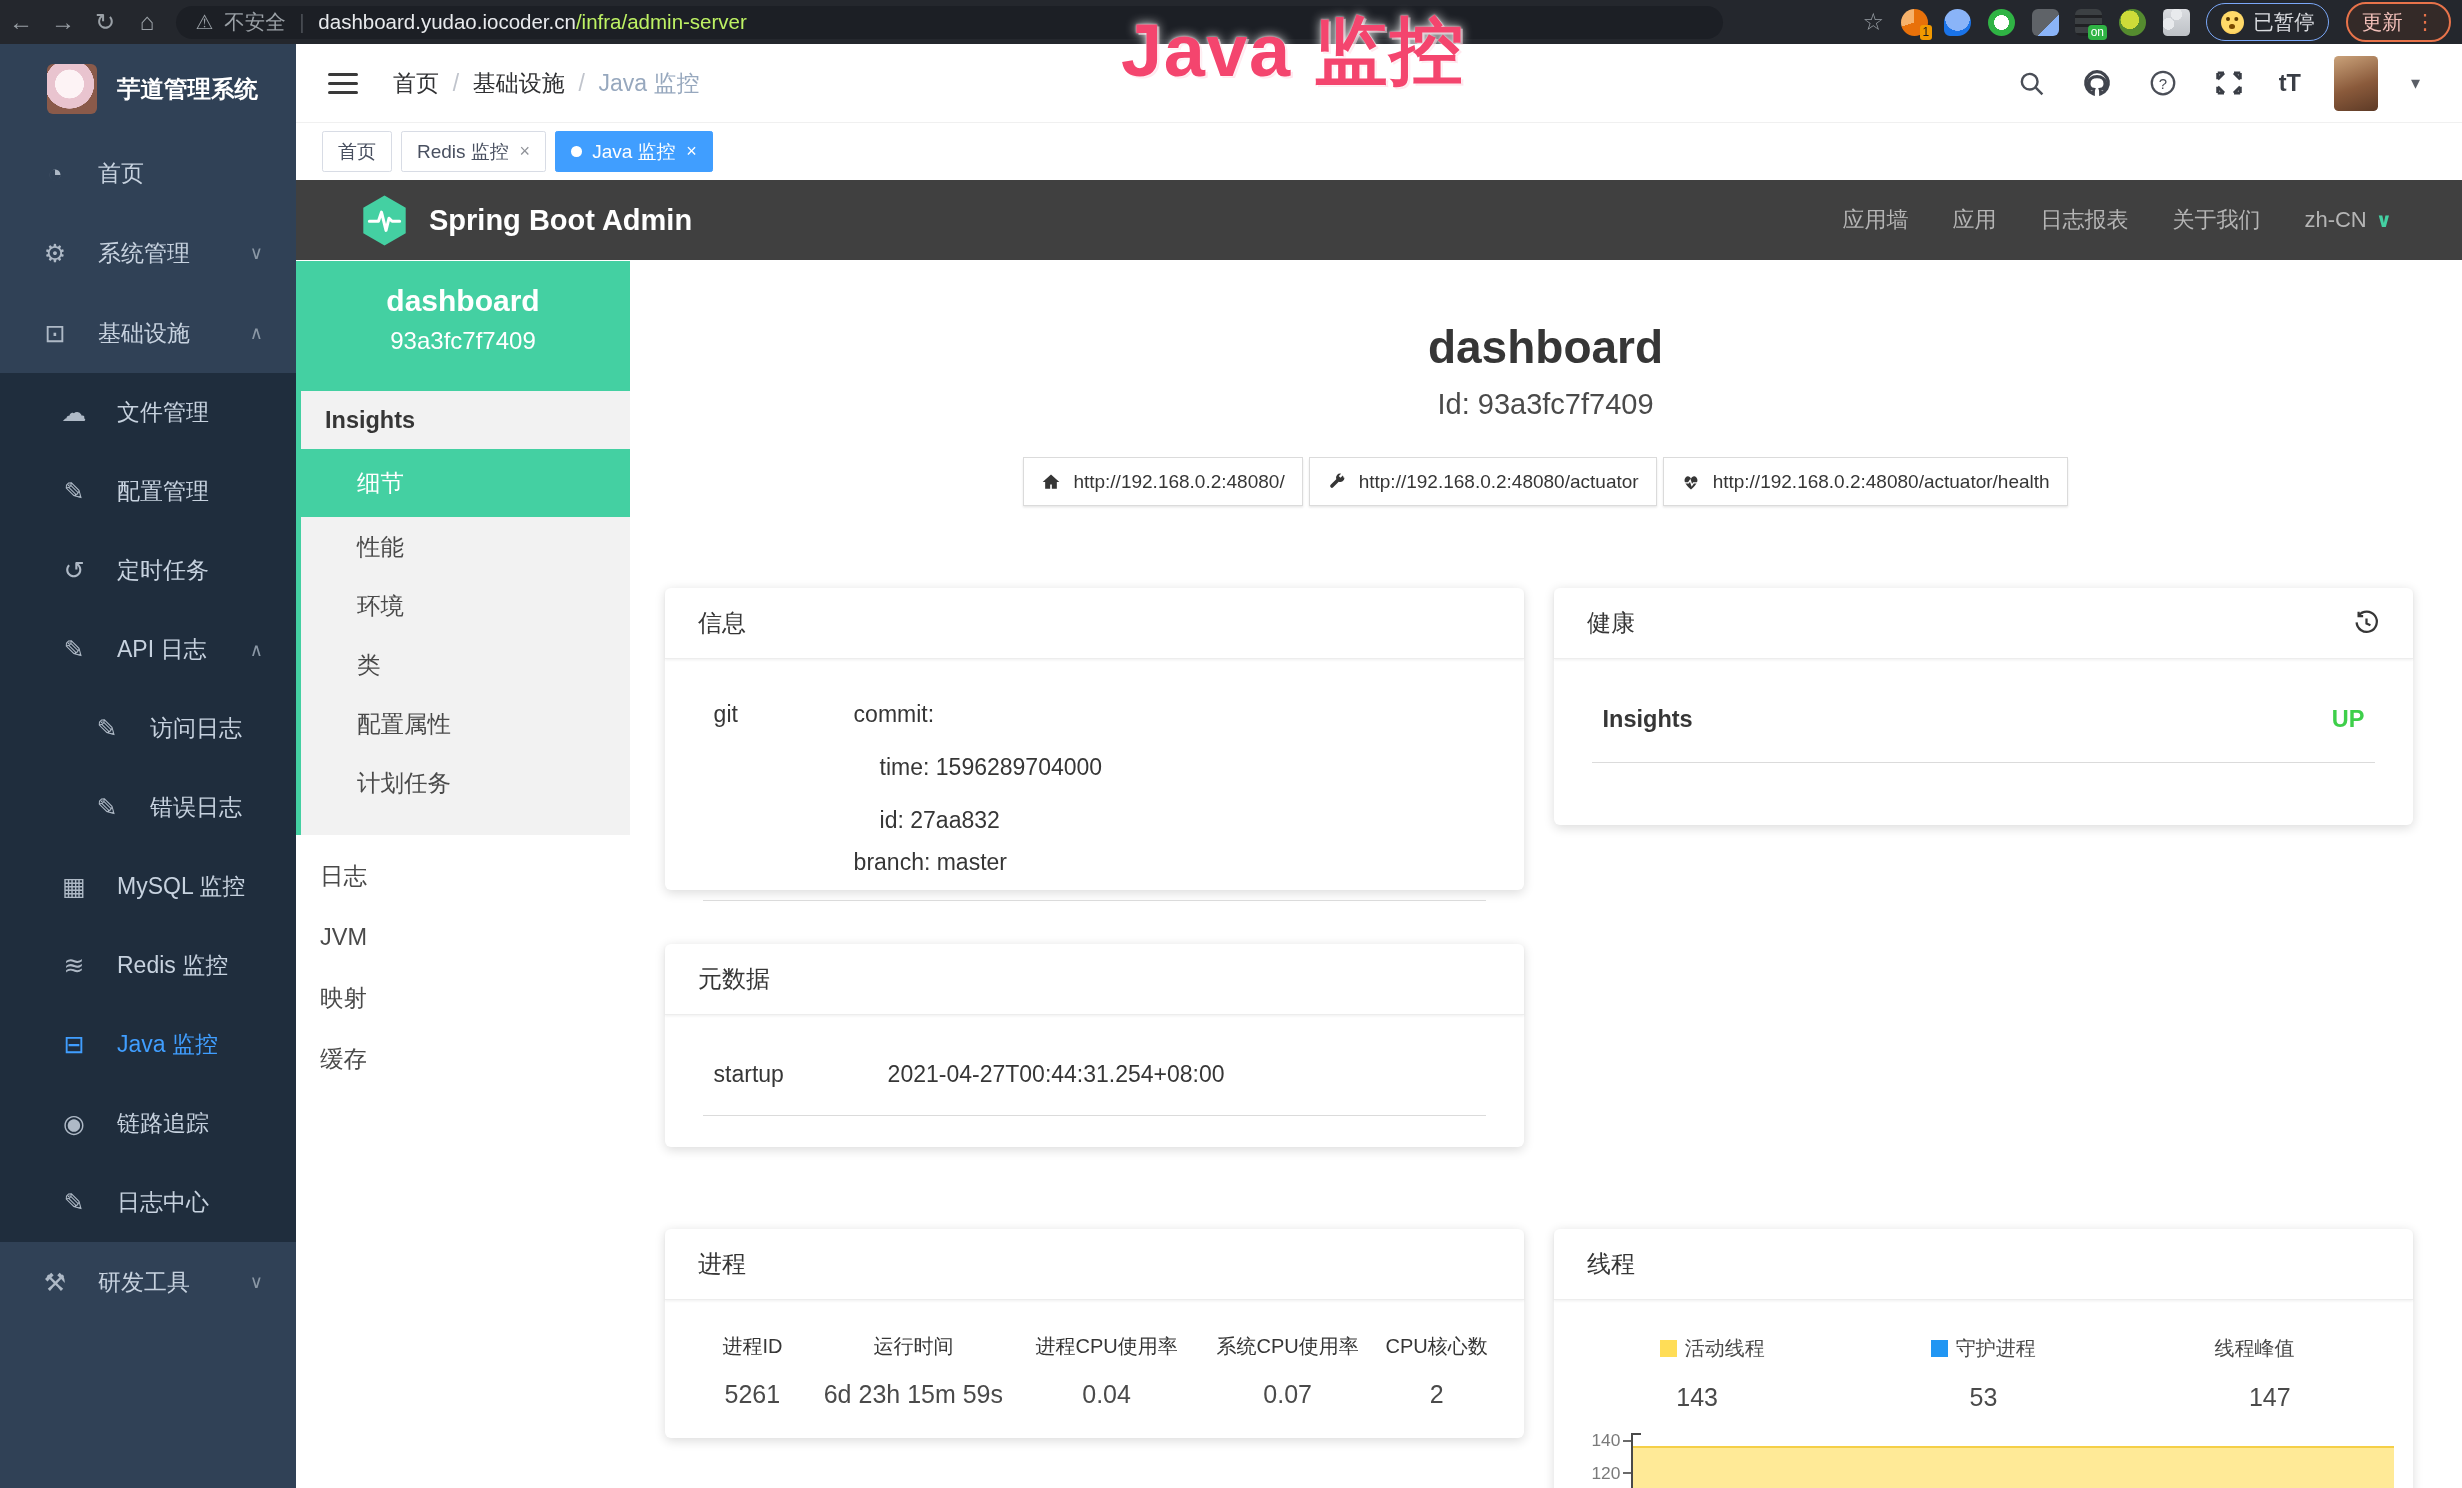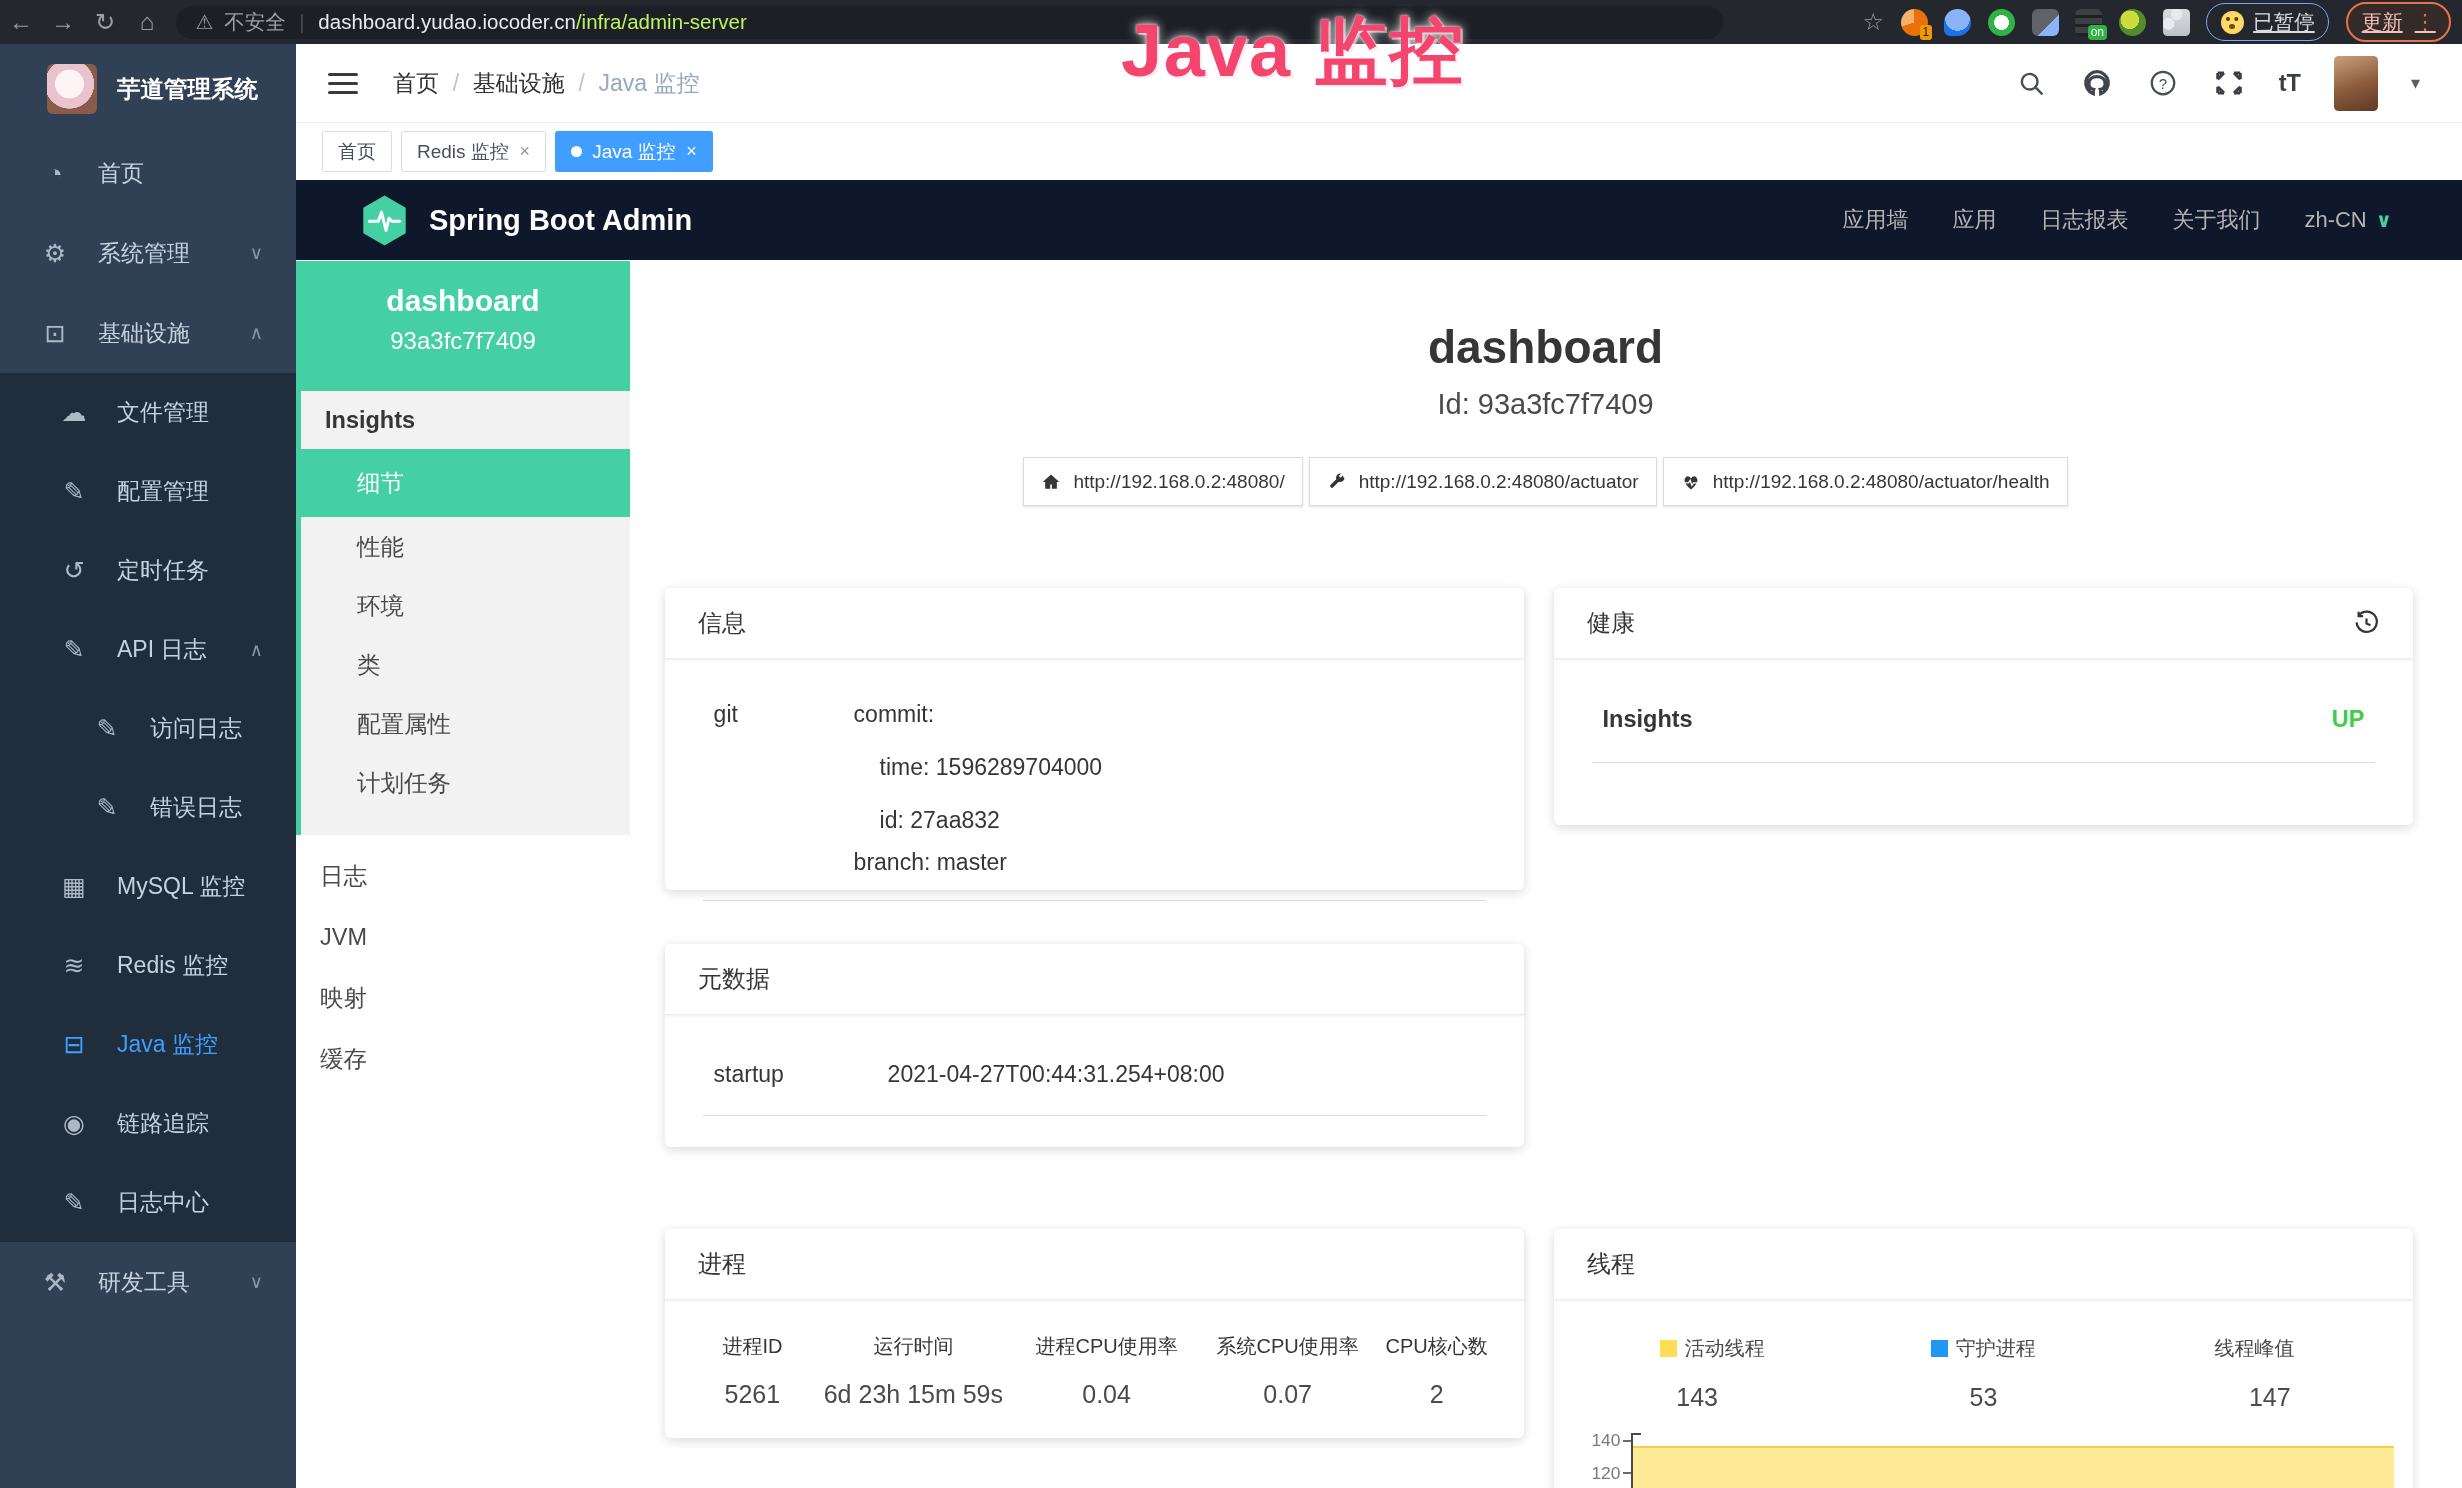--- a/index.html
+++ b/index.html
@@ -15,21 +15,21 @@
   .omnibox .warn{font-size:20px;margin-right:10.6px;}
   .omnibox .sep{margin:0 13.7px;color:#4a4e55;}
   .omnibox .host{color:#e8eaed;}
   .omnibox .path{color:#bef264;}
   .chrome-right{display:flex;align-items:center;gap:16.7px;margin-left:auto;margin-right:10.6px;}
   .ext{width:27px;height:27px;border-radius:6px;position:relative;flex:0 0 auto;}
   .ext.round{border-radius:50%;}
   .badge{position:absolute;right:-4.6px;bottom:-4.6px;background:#f29900;color:#1b1b1b;font-size:12px;
     border-radius:3px;padding:0 3px;line-height:15px;}
   .badge.green{background:#2fb344;color:#fff;border-radius:3.8px;}
-  .pill{display:flex;align-items:center;gap:9px;border-radius:20px;padding:3.8px 13.7px;font-size:20.5px;text-decoration:underline;}
+  .pill{display:flex;align-items:center;gap:9px;border-radius:20px;padding:3.8px 13.7px;font-size:20.5px;}
   .pill.paused{border:1.5px solid #7aa7f8;color:#dadce0;}
   .pill.update{border:2.3px solid #e8734a;color:#f3c0ba;background:#342a28;gap:12px;}
   .pill.update .dots{color:#e8734a;font-size:21px;letter-spacing:0;}
   .face{width:23px;height:23px;border-radius:50%;background:radial-gradient(circle at 50% 40%,#ffd968 65%,#f0a830);position:relative;}
   .face::before{content:"";position:absolute;left:5.3px;top:6.8px;width:3.8px;height:3.8px;border-radius:50%;
     background:#5c3a00;box-shadow:8.3px 0 0 #5c3a00;}
   .face::after{content:"";position:absolute;left:8.3px;top:13.7px;width:6px;height:5.3px;border-radius:50%;background:#7a4a00;}
   .star-ic{font-size:24px;color:#9aa0a6;}
 
   
@@ -64,21 +64,21 @@
   .tabbar{position:absolute;left:296px;top:123px;right:0;height:58px;background:#fff;z-index:2;
     display:flex;align-items:center;padding-left:26px;gap:9px;border-bottom:0.8px solid #e4e7ed;}
   .tag-tab{height:41px;display:flex;align-items:center;gap:10.6px;padding:0 15px;border:0.8px solid #d8dce5;
     background:#fff;color:#495060;font-size:19px;border-radius:2.3px;cursor:pointer;}
   .tag-tab .x{font-size:18px;color:#909399;}
   .tag-tab.active{background:#409eff;border-color:#409eff;color:#fff;}
   .tag-tab.active .x{color:#fff;}
   .dot{width:10.6px;height:10.6px;border-radius:50%;background:#fff;}
 
   
-  .sba-nav{position:absolute;left:296px;top:180px;right:0;height:80px;background:#0f172a;z-index:2;
+  .sba-nav{position:absolute;left:296px;top:180px;right:0;height:80px;background:#404040;z-index:2;
     display:flex;align-items:center;color:#b5b5b5;font-size:22px;}
   .sba-logo{margin-left:64px;flex:0 0 auto;display:flex;align-items:center;}
   .sba-brand{color:#fff;font-size:29px;font-weight:700;margin-left:20px;}
   .sba-links{display:flex;align-items:center;gap:44px;margin-left:auto;margin-right:70px;}
   .sba-link{cursor:pointer;}
   .locale{display:flex;align-items:center;gap:9px;cursor:pointer;}
   .locale .lc-caret{color:#44d0a2;font-weight:700;font-size:20px;}
 
   
   .sba-side{position:absolute;left:296px;top:261px;width:334px;bottom:0;background:#fff;z-index:1;}

